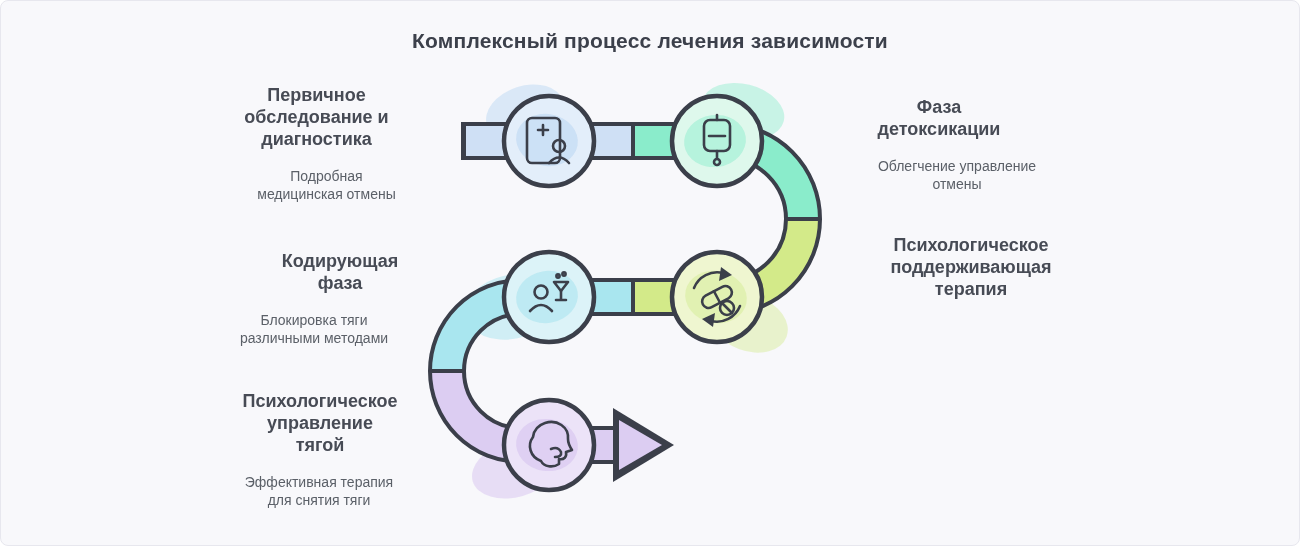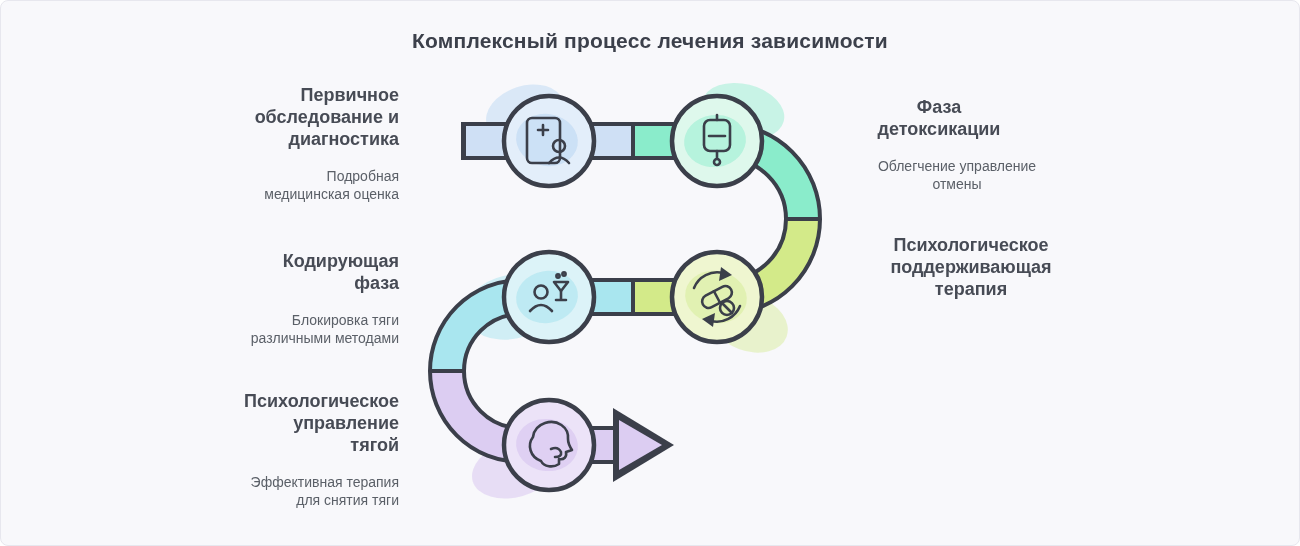--- a/index.html
+++ b/index.html
@@ -7,21 +7,21 @@
     position:relative; width:1300px; height:546px;
     background:var(--bg); border:1px solid #e7e7ee; border-radius:8px;
     overflow:hidden; box-sizing:border-box;padding-left:48px;
   }
   .main-title {
     position:absolute; left:0; right:0; top:28px;
     text-align:center; font-size:21px; font-weight:700;
     color:var(--text_title); letter-spacing:.2px;
   }
   .step { position:absolute; }
-  .step.left  { right:900px; text-align:right; }
+  .step.left  { right:900px; text-align:center; }
   .step.right { left:870px;  text-align:center; }
   .step h2 {
     margin:0; font-size:18px; font-weight:700; line-height:1.22;
     color:var(--text_heading);
   }
   .step p {
     margin:16px 0 0; font-size:14px; line-height:1.32;
     color:var(--text_desc);
   }
   .step.left h2, .step.left p { margin-left:auto; }
@@ -39,21 +39,21 @@
 </style>
 </head>
 <body>
 
 <div id="canvas">
 
   <div class="main-title">Комплексный процесс лечения зависимости</div>
 
   <div class="step left" style="top:84px">
     <h2 style="width:165px">Первичное обследование и диагностика</h2>
-    <p style="width:145px">Подробная медицинская оценка</p>
+    <p style="width:145px">Подробная медицинская отмены</p>
   </div>
   <div class="step left" style="top:390px">
     <h2 style="width:158px">Психологическое управление тягой</h2>
     <p style="width:160px">Эффективная терапия для снятия тяги</p>
   </div>
   <div class="step left" style="top:250px">
     <h2 style="width:118px">Кодирующая фаза</h2>
     <p style="width:170px">Блокировка тяги различными методами</p>
   </div>
 

